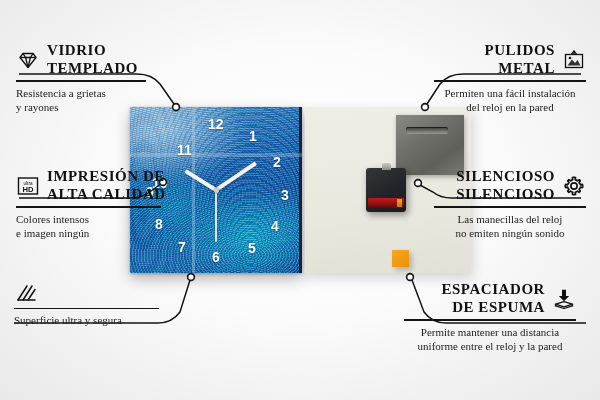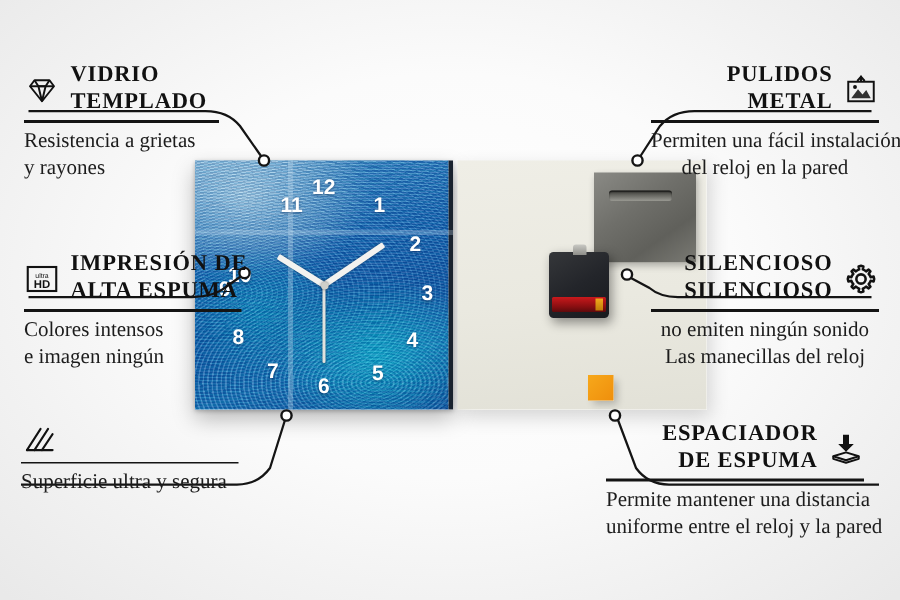--- a/index.html
+++ b/index.html
@@ -132,21 +132,21 @@
     font-size: 15px;
     letter-spacing: .55px;
     color: #111;
     line-height: 1.18;
     white-space: nowrap;
   }
   .callout.right .head { justify-content: flex-end; }
   .callout.right .titles { text-align: right; }
   .rule { height: 1.4px; background: #141414; margin: 3px 0 4px; }
   .desc {
-    font-size: 14px;
+    font-size: 11px;
     color: #1c1c1c;
     line-height: 1.32;
     white-space: nowrap;
   }
   .callout.right .desc { text-align: center; }
   .icon { width: 24px; height: 24px; flex: 0 0 24px; display: block; }
   .icon svg { display: block; width: 100%; height: 100%; }
 
   #links { position: absolute; inset: 0; pointer-events: none; }
 </style>
@@ -165,21 +165,21 @@
       <span class="num" style="left:119px; top:22px;">1</span>
       <span class="num" style="left:143px; top:48px;">2</span>
       <span class="num" style="left:151px; top:81px;">3</span>
       <span class="num" style="left:141px; top:112px;">4</span>
       <span class="num" style="left:118px; top:134px;">5</span>
       <span class="num" style="left:82px; top:143px;">6</span>
       <span class="num" style="left:48px; top:133px;">7</span>
       <span class="num" style="left:25px; top:110px;">8</span>
       <span class="num" style="left:16px; top:78px;">9</span>
       <span class="num" style="left:22px; top:45px;margin-top:24px;">10</span>
-      <span class="num" style="left:47px; top:22px;margin-left:10px;">11</span>
+      <span class="num" style="left:47px; top:36px;">11</span>
 
       <div class="hand min"></div>
       <div class="hand hour"></div>
       <div class="hand sec"></div>
       <div class="hub"></div>
     </div>
 
     <div class="wall"></div>
 
     <div class="hanger">
@@ -240,21 +240,21 @@
     <div class="head">
       <span class="icon">
         <svg viewBox="0 0 24 24">
           <rect x="2.5" y="4" width="19" height="16" fill="none" stroke="#111" stroke-width="1.4"></rect>
           <text x="12" y="11" text-anchor="middle" font-family="Liberation Sans, sans-serif" font-size="4.6" fill="#111">ultra</text>
           <text x="12" y="18" text-anchor="middle" font-family="Liberation Sans, sans-serif" font-size="7.6" font-weight="bold" fill="#111">HD</text>
         </svg>
       </span>
       <div class="titles">
         <div>IMPRESIÓN DE</div>
-        <div>ALTA ESPUMA</div>
+        <div>ALTA CALIDAD</div>
       </div>
     </div>
     <div class="rule"></div>
     <div class="desc">
       <div>Colores intensos</div>
       <div>e imagen ningún</div>
     </div>
   </div>
 
   <div class="callout left" style="left:14px; top:281px; width:145px;">
@@ -312,22 +312,22 @@
                    A6.6,6.6 0 0,1 8.6,17.1 L6.9,18.3 L5.7,17.1 L6.9,15.4
                    A6.6,6.6 0 0,1 5.6,13.2 L3.6,13.6 L3.2,12 L3.6,10.4 L5.6,10.8
                    A6.6,6.6 0 0,1 6.9,8.6 L5.7,6.9 L6.9,5.7 L8.6,6.9
                    A6.6,6.6 0 0,1 10.8,5.6 L10.4,3.6 Z"></path>
           <circle cx="12" cy="12" r="3.1"></circle>
         </svg>
       </span>
     </div>
     <div class="rule"></div>
     <div class="desc">
+      <div>Las manecillas del reloj</div>
       <div>no emiten ningún sonido</div>
-      <div>Las manecillas del reloj</div>
     </div>
   </div>
 
   <div class="callout right" style="right:24px; top:281px; width:172px;">
     <div class="head">
       <div class="titles">
         <div>ESPACIADOR</div>
         <div>DE ESPUMA</div>
       </div>
       <span class="icon">

